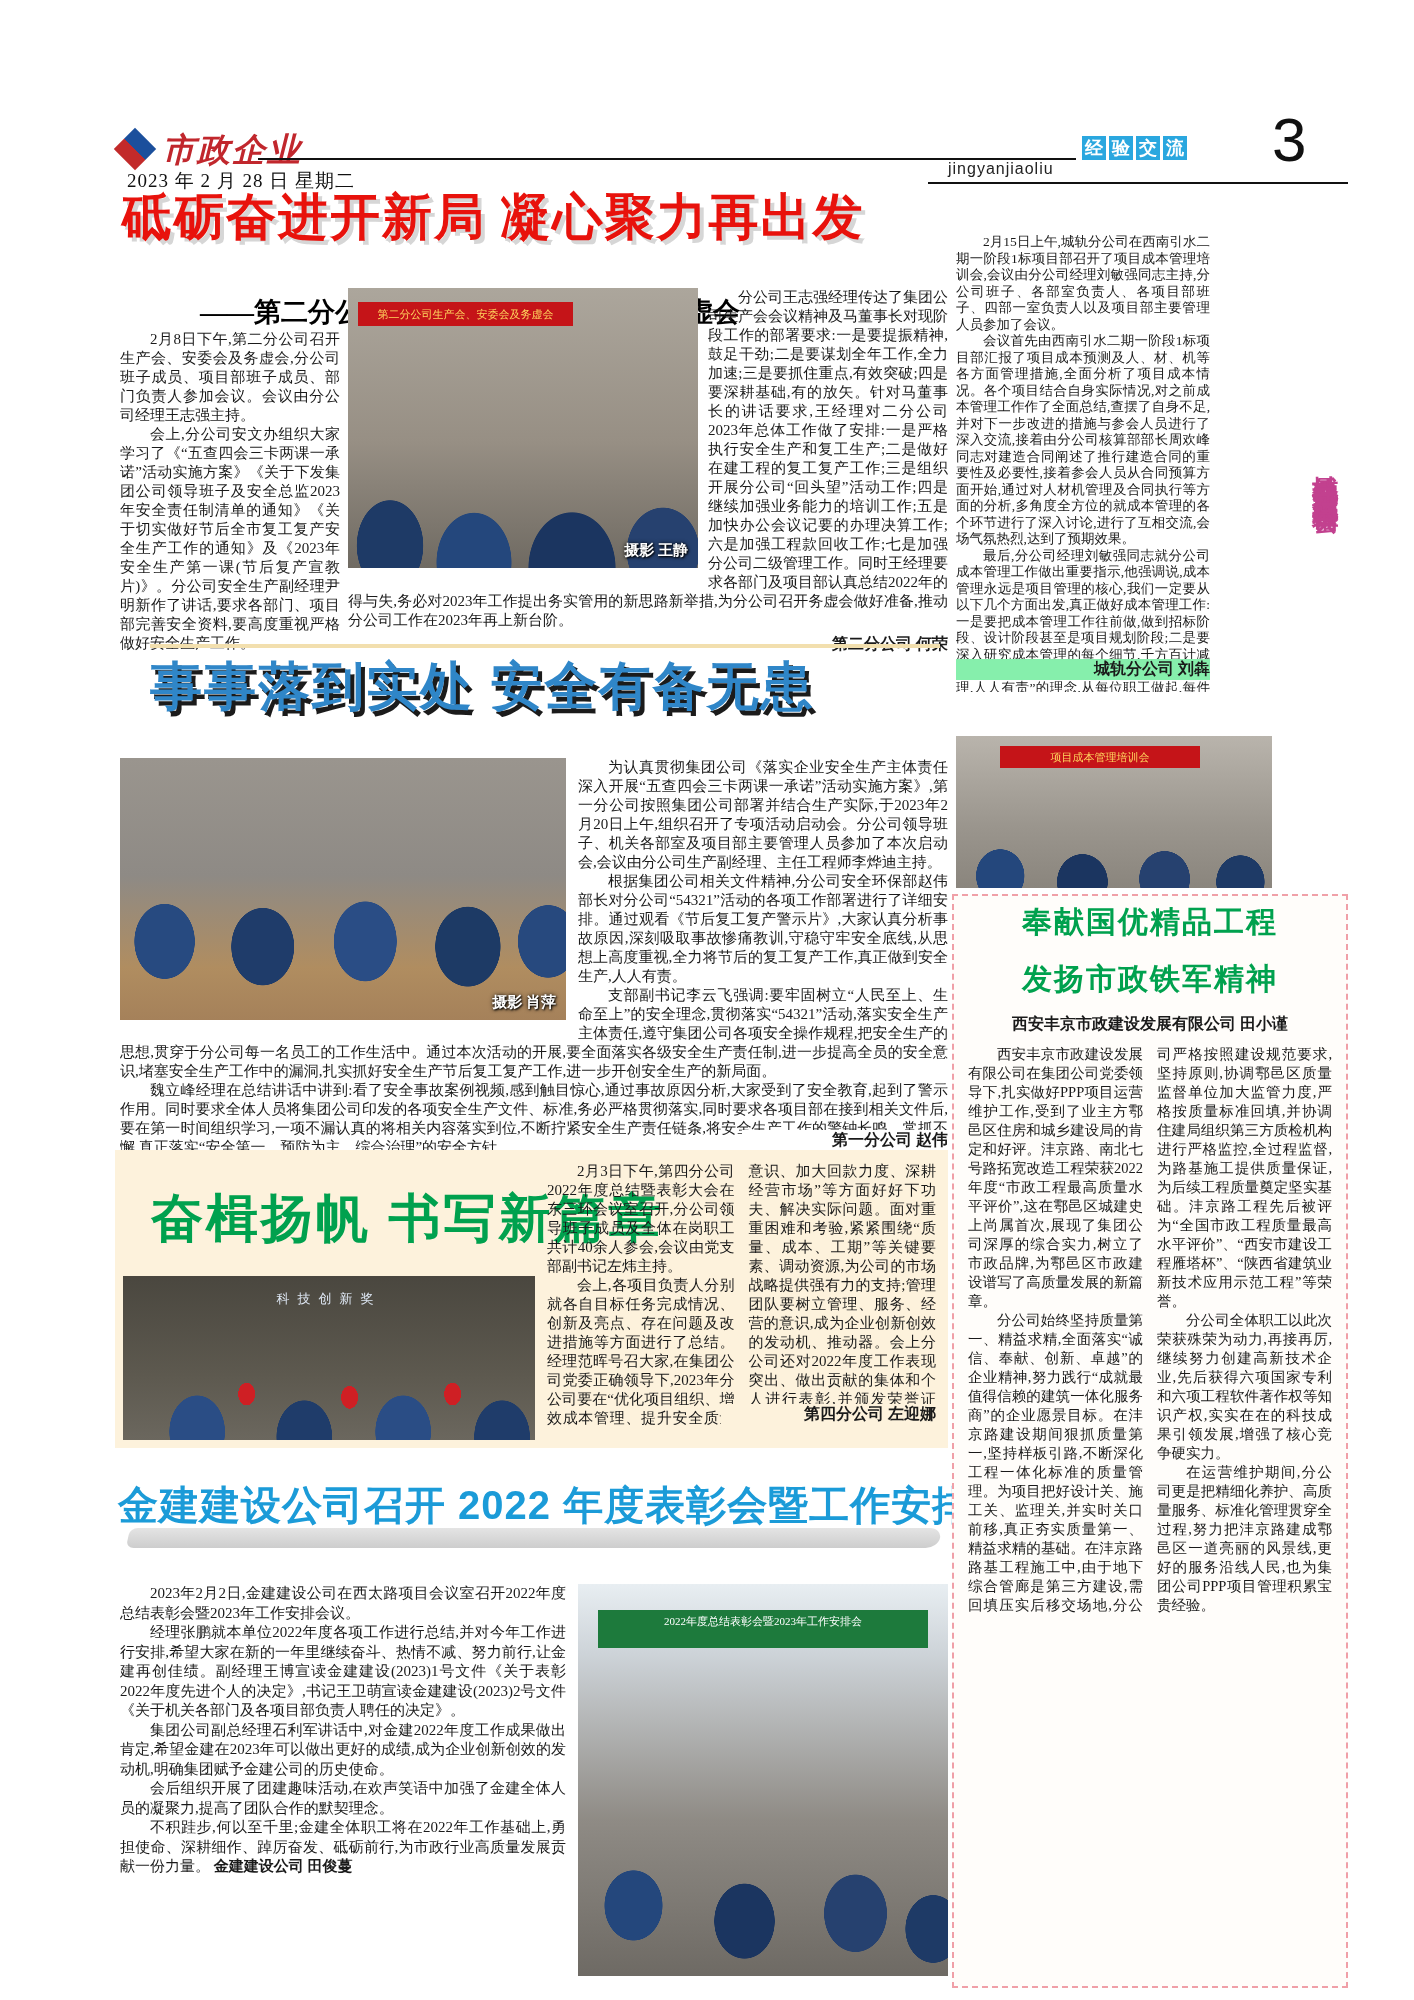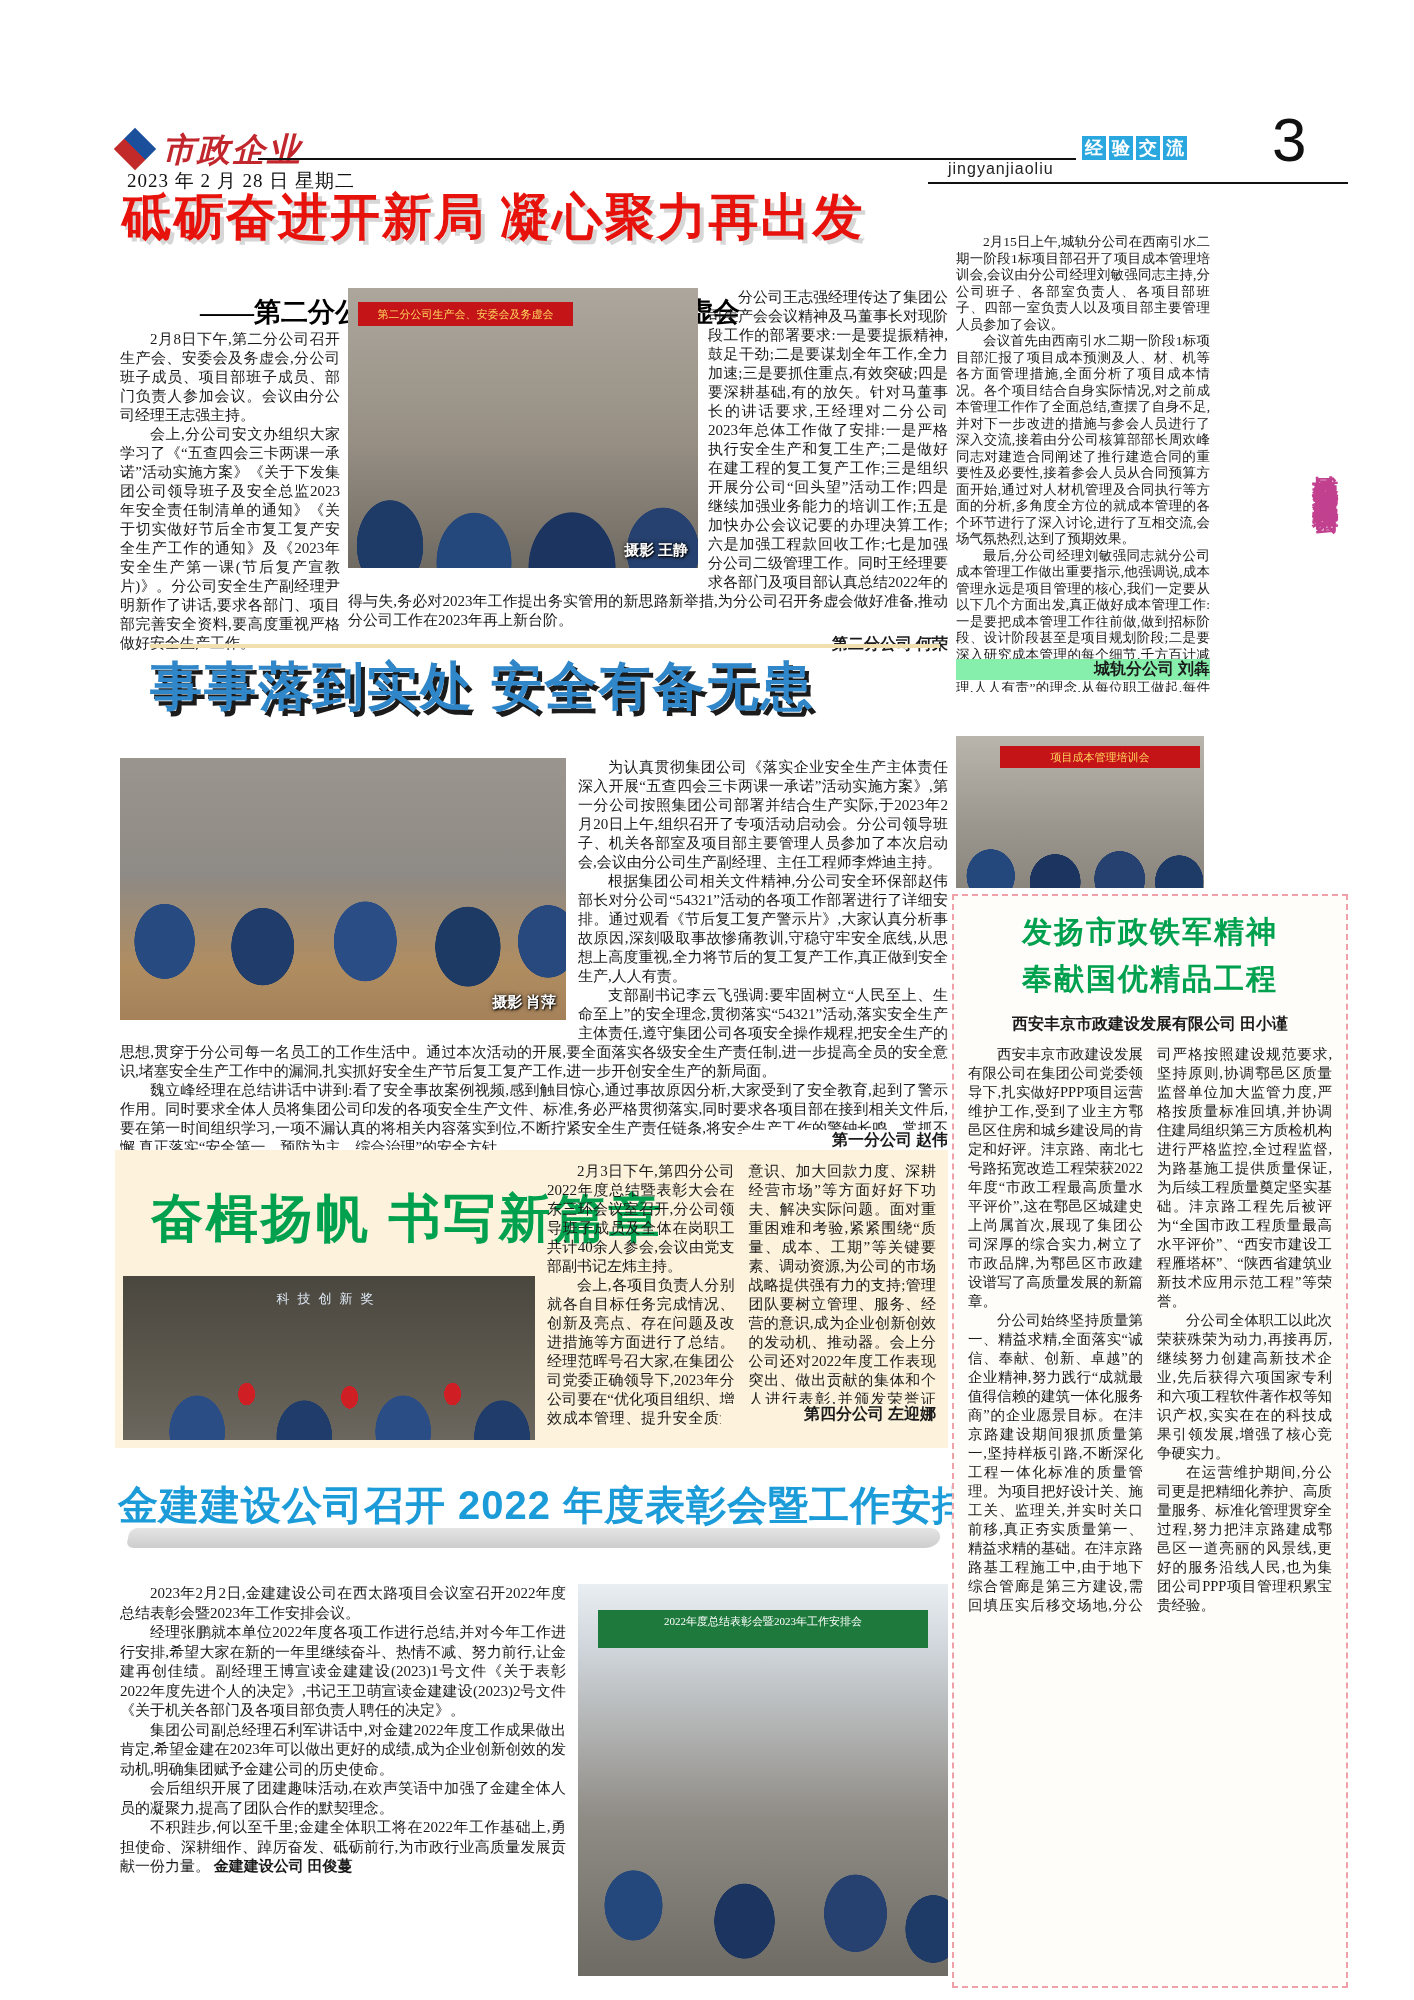--- a/index.html
+++ b/index.html
@@ -163,27 +163,27 @@
     </p>
   </div>
 
   <div class="abs body-txt" style="left:956px;top:234px;width:254px;height:458px;overflow:hidden;font-size:13.5px;line-height:16.5px;">
     <p class="t">2月15日上午,城轨分公司在西南引水二期一阶段1标项目部召开了项目成本管理培训会,会议由分公司经理刘敏强同志主持,分公司班子、各部室负责人、各项目部班子、四部一室负责人以及项目部主要管理人员参加了会议。</p>
     <p class="t">会议首先由西南引水二期一阶段1标项目部汇报了项目成本预测及人、材、机等各方面管理措施,全面分析了项目成本情况。各个项目结合自身实际情况,对之前成本管理工作作了全面总结,查摆了自身不足,并对下一步改进的措施与参会人员进行了深入交流,接着由分公司核算部部长周欢峰同志对建造合同阐述了推行建造合同的重要性及必要性,接着参会人员从合同预算方面开始,通过对人材机管理及合同执行等方面的分析,多角度全方位的就成本管理的各个环节进行了深入讨论,进行了互相交流,会场气氛热烈,达到了预期效果。</p>
     <p class="t">最后,分公司经理刘敏强同志就分公司成本管理工作做出重要指示,他强调说,成本管理永远是项目管理的核心,我们一定要从以下几个方面出发,真正做好成本管理工作:一是要把成本管理工作往前做,做到招标阶段、设计阶段甚至是项目规划阶段;二是要深入研究成本管理的每个细节,千方百计减少支出,增加收入;三是要真正树立“成本管理,人人有责”的理念,从每位职工做起,每件小事做起;四是要提高项目部各个岗位的整体管理水平,无论是从工序衔接还是规划执行,必须高效有力;五是要坚决按照集团公司的各项制度,及时备案和签订合同,要事前控制,不要事后补救;六是要及时结算,按照“时间、事件、数量”将责任落实到人,人材机管理必须及时、真实、准确;七是要把公司内容真正落实到成本管理的各项工作上来,必须落地执行见实效。希望在分公司全体同志的努力下,让成本管理见到实效,争取在年底取得好的成绩。</p>
   </div>
   <div class="abs byline" style="left:956px;top:659px;width:254px;background:#86efac;">城轨分公司 刘犇</div>
   <div class="abs vert" style="left:1256px;top:236px;height:474px;width:88px;text-align:center;">城轨分公司召开『项目成本管理培训会』</div>
-  <div class="photo ph-rail" style="left:956px;top:736px;width:248px;height:152px;">
+  <div class="photo ph-rail" style="left:956px;top:736px;width:316px;height:152px;">
     <div class="photo-banner red-banner" style="left:44px;top:10px;width:200px;height:22px;line-height:22px;">项目成本管理培训会</div>
   </div>
 
   <div class="abs pink-box" style="left:952px;top:894px;width:392px;height:1090px;">
+    <div class="hl-sans h-box-green" style="margin-top:6px;">奉献国优精品工程</div>
     <div class="hl-sans h-box-green" style="margin-top:16px;">发扬市政铁军精神</div>
-    <div class="hl-sans h-box-green" style="margin-top:6px;">奉献国优精品工程</div>
     <div style="text-align:center;font-weight:bold;font-size:16px;margin:14px 0 10px 0;">西安丰京市政建设发展有限公司 田小谨</div>
     <div class="body-txt cols2" style="margin:0 14px;height:930px;overflow:hidden;font-size:14.5px;line-height:19px;">
       <p class="t">西安丰京市政建设发展有限公司在集团公司党委领导下,扎实做好PPP项目运营维护工作,受到了业主方鄠邑区住房和城乡建设局的肯定和好评。沣京路、南北七号路拓宽改造工程荣获2022年度“市政工程最高质量水平评价”,这在鄠邑区城建史上尚属首次,展现了集团公司深厚的综合实力,树立了市政品牌,为鄠邑区市政建设谱写了高质量发展的新篇章。</p>
       <p class="t">分公司始终坚持质量第一、精益求精,全面落实“诚信、奉献、创新、卓越”的企业精神,努力践行“成就最值得信赖的建筑一体化服务商”的企业愿景目标。在沣京路建设期间狠抓质量第一,坚持样板引路,不断深化工程一体化标准的质量管理。为项目把好设计关、施工关、监理关,并实时关口前移,真正夯实质量第一、精益求精的基础。在沣京路路基工程施工中,由于地下综合管廊是第三方建设,需回填压实后移交场地,分公司严格按照建设规范要求,坚持原则,协调鄠邑区质量监督单位加大监管力度,严格按质量标准回填,并协调住建局组织第三方质检机构进行严格监控,全过程监督,为路基施工提供质量保证,为后续工程质量奠定坚实基础。沣京路工程先后被评为“全国市政工程质量最高水平评价”、“西安市建设工程雁塔杯”、“陕西省建筑业新技术应用示范工程”等荣誉。</p>
       <p class="t">分公司全体职工以此次荣获殊荣为动力,再接再厉,继续努力创建高新技术企业,先后获得六项国家专利和六项工程软件著作权等知识产权,实实在在的科技成果引领发展,增强了核心竞争硬实力。</p>
       <p class="t">在运营维护期间,分公司更是把精细化养护、高质量服务、标准化管理贯穿全过程,努力把沣京路建成鄠邑区一道亮丽的风景线,更好的服务沿线人民,也为集团公司PPP项目管理积累宝贵经验。</p>
     </div>
   </div>
 
 </div>

